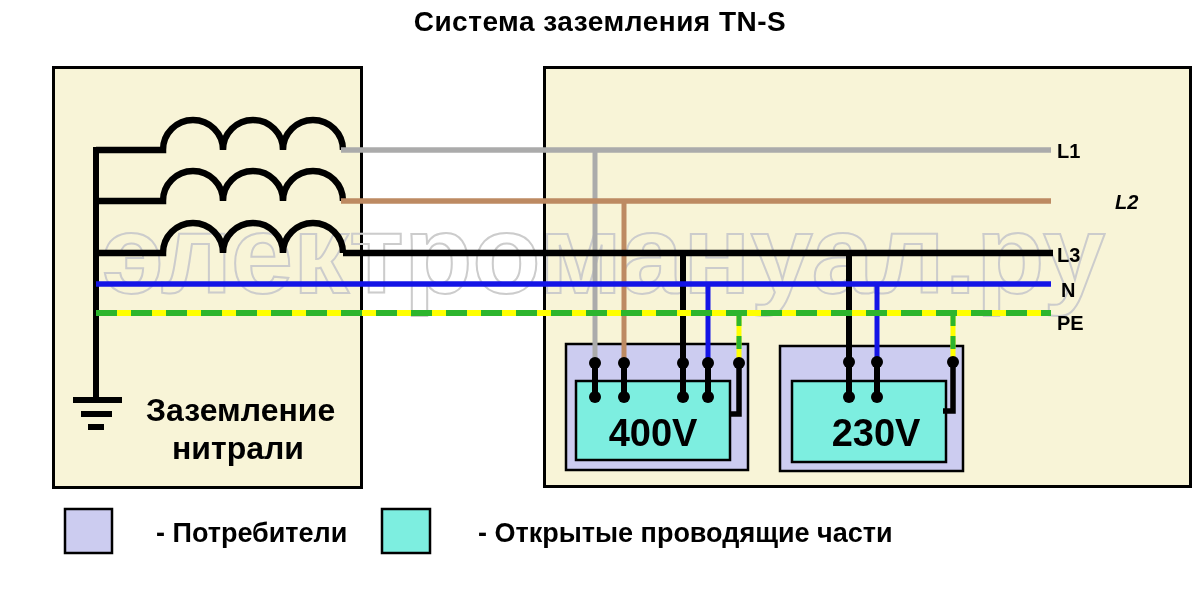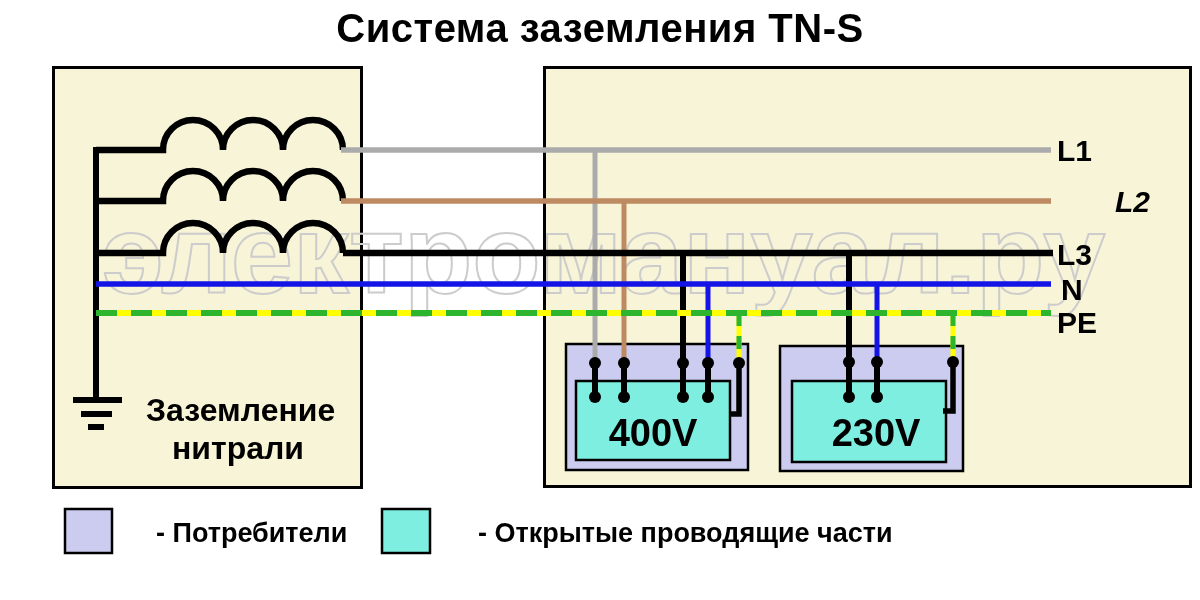--- a/index.html
+++ b/index.html
@@ -14,23 +14,23 @@
   #watermark {
     position:absolute; left:102px; top:190px; z-index:2;
     font-size:112px; font-weight:bold; white-space:nowrap;
     color:transparent; -webkit-text-stroke:2px #cccccc; letter-spacing:0px;
   }
 
   #wires-svg { position:absolute; left:0; top:0; z-index:3; }
 
   .txt { position:absolute; z-index:4; color:#000; font-weight:bold; }
 
-  #title { left:0; right:0; top:6px; text-align:center; font-size:40px; letter-spacing:0.5px; }
+  #title { left:0; right:0; top:6px; text-align:center; font-size:28px; letter-spacing:0.5px; }
 
-  .line-label { font-size:30px; line-height:30px; }
+  .line-label { font-size:20px; line-height:30px; }
   #label-l1 { left:1057px; top:136px; }
   #label-l2 { left:1115px; top:187px;font-style:italic; }
   #label-l3 { left:1057px; top:240px; }
   #label-n  { left:1061px; top:275px; }
   #label-pe { left:1057px; top:308px; }
 
   #ground-label { left:146px; top:391px; width:184px; text-align:center;
                   font-size:32px; line-height:1.2; }
 
   .voltage-label { font-size:38px; line-height:38px; text-align:center; }

